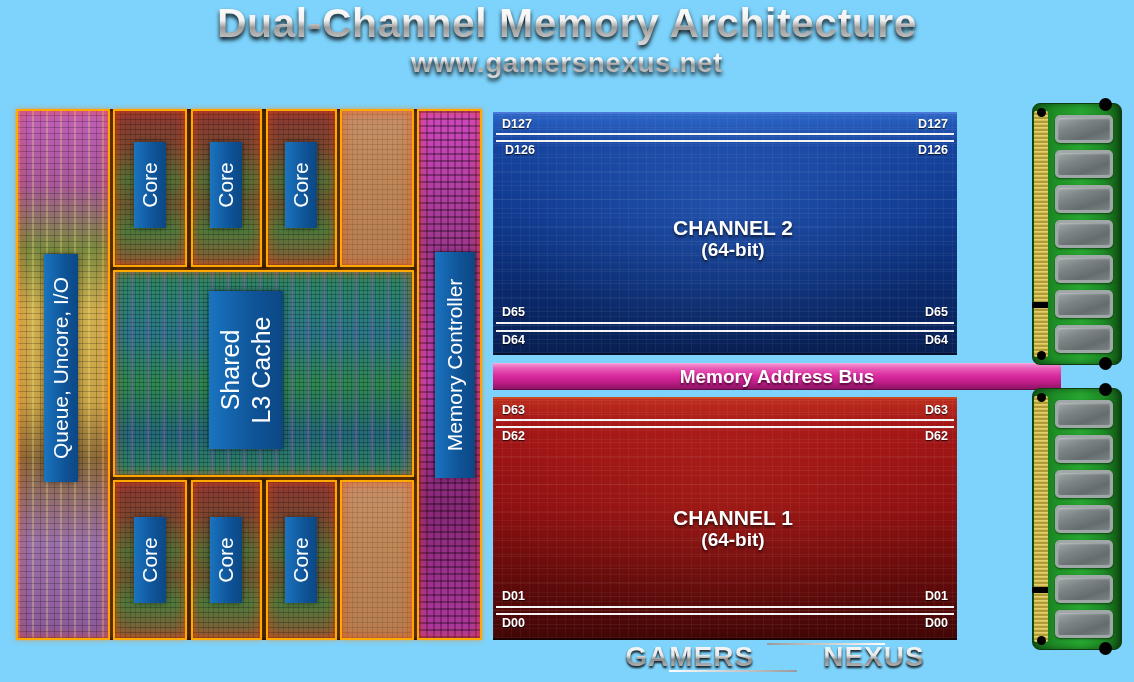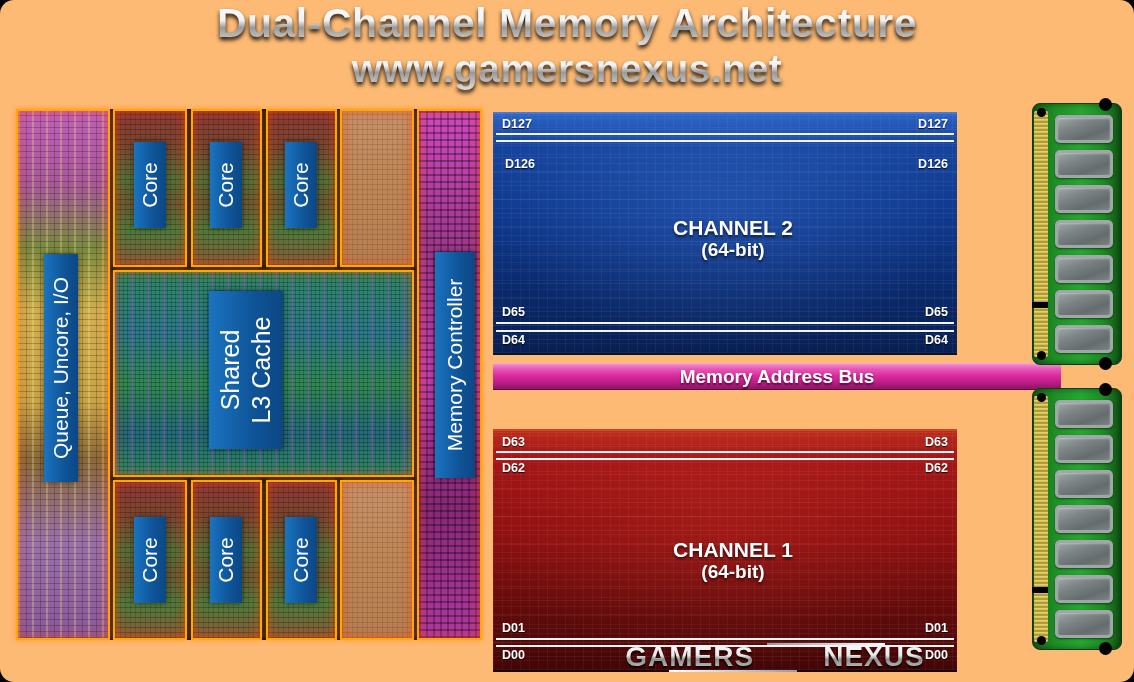--- a/index.html
+++ b/index.html
@@ -1,28 +1,28 @@
 <!DOCTYPE html>
 <html><head>
 <meta charset="utf-8">
 <style>
   * { margin:0; padding:0; box-sizing:border-box; }
   html,body { background:#000; }
   body { font-family:"Liberation Sans", sans-serif; }
-  #stage { position:relative; width:1134px; height:682px; background:#fdba74; overflow:hidden;border-radius:14px; }
+  #stage { position:relative; width:1134px; height:682px; background:#7dd3fc; overflow:hidden; }
 
   
   .titles { position:absolute; top:1px; left:0; right:0; text-align:center; }
   .title-line { font-weight:bold; letter-spacing:.5px; line-height:1.12;
     background:linear-gradient(180deg,#ffffff 0%,#f2f2f2 42%,#9a9a9a 58%,#e2e2e2 100%);
     -webkit-background-clip:text; background-clip:text; color:transparent;
     filter:drop-shadow(0 3px 2px rgba(0,0,0,.9));
   }
   .title-1 { font-size:41px; }
-  .title-2 { font-size:39px; }
+  .title-2 { font-size:28px; }
 
   
   .die { position:absolute; left:16px; top:109px; width:466px; height:531px; background:#000; }
   .blk { position:absolute; border:2px solid #ffa800;
          box-shadow:0 0 5px rgba(255,130,0,.65), inset 0 0 12px rgba(255,70,0,.55); }
   .tex-left { left:0; top:0; width:94px; height:531px;
     background:
       repeating-linear-gradient(0deg, rgba(0,0,0,.22) 0 1px, transparent 1px 6px),
       repeating-linear-gradient(90deg, rgba(255,240,140,.28) 0 2px, transparent 2px 8px, rgba(0,0,0,.2) 8px 9px, transparent 9px 14px),
       linear-gradient(180deg,#c060b8 0%,#a85898 14%,#7a8a40 26%,#d0b050 38%,#c8a448 55%,#8a6a3a 66%,#9a70a8 82%,#8a5898 100%);
@@ -82,40 +82,39 @@
     border-top:2px solid #4a7ad8; border-bottom:2px solid #061230;
     background:
       radial-gradient(ellipse at 50% 40%, rgba(70,130,230,.30), transparent 70%),
       linear-gradient(180deg,#2a63c4 0%,#16449e 12%,#0f388c 45%,#0a2a6e 72%,#081f52 100%);
   }
   .ch1 { top:397px;
     border-top:2px solid #cc4a22; border-bottom:2px solid #1c0202;
     background:
       radial-gradient(ellipse at 50% 40%, rgba(230,70,50,.18), transparent 70%),
       linear-gradient(180deg,#bb2c1c 0%,#a51717 10%,#8e1010 45%,#5e0a0a 78%,#420606 100%);
-    margin-top: 32px;
   }
   .channel::after { content:""; position:absolute; inset:0; pointer-events:none;
     background:
       repeating-linear-gradient(90deg, rgba(255,255,255,.045) 0 1px, transparent 1px 9px),
       repeating-linear-gradient(0deg, rgba(255,255,255,.045) 0 1px, transparent 1px 9px),
       repeating-linear-gradient(0deg, transparent 0 13px, rgba(255,255,255,.06) 13px 14px);
   }
   .dline { position:absolute; left:3px; right:3px; height:2px; background:#f4f4f4; z-index:2; }
   .drow { position:absolute; left:0; right:0; height:13px; display:flex;
           justify-content:space-between; padding:0 9px; z-index:2;
           font-size:12.5px; font-weight:bold; color:#fff; line-height:13px;
           text-shadow:0 1px 1px rgba(0,0,0,.8); }
   .ch-title { position:absolute; left:16px; right:0; text-align:center; color:#fff; z-index:2;
               text-shadow:0 2px 3px rgba(0,0,0,.7); }
   .ch-title .t1 { font-size:21px; font-weight:bold; line-height:23px; }
   .ch-title .t2 { font-size:19px; font-weight:bold; line-height:21px; }
 
   
-  .ch2 .r1 { top:4px; }   .ch2 .l1 { top:19px; } .ch2 .l2 { top:26px; } .ch2 .r2 { top:44px;padding-left:12px; }
+  .ch2 .r1 { top:4px; }   .ch2 .l1 { top:19px; } .ch2 .l2 { top:26px; } .ch2 .r2 { top:30px;padding-left:12px; }
   .ch2 .ch-title { top:102px; }
   .ch2 .r3 { top:192px; } .ch2 .l3 { top:208px; } .ch2 .l4 { top:216px; } .ch2 .r4 { top:220px; }
   
   .ch1 .r1 { top:5px; }   .ch1 .l1 { top:20px; } .ch1 .l2 { top:27px; } .ch1 .r2 { top:31px; }
   .ch1 .ch-title { top:107px; }
   .ch1 .r3 { top:191px; } .ch1 .l3 { top:207px; } .ch1 .l4 { top:214px; } .ch1 .r4 { top:218px; }
 
   
   .bus { position:absolute; left:493px; top:363px; width:568px; height:27px;
     display:flex; align-items:center; justify-content:center;

